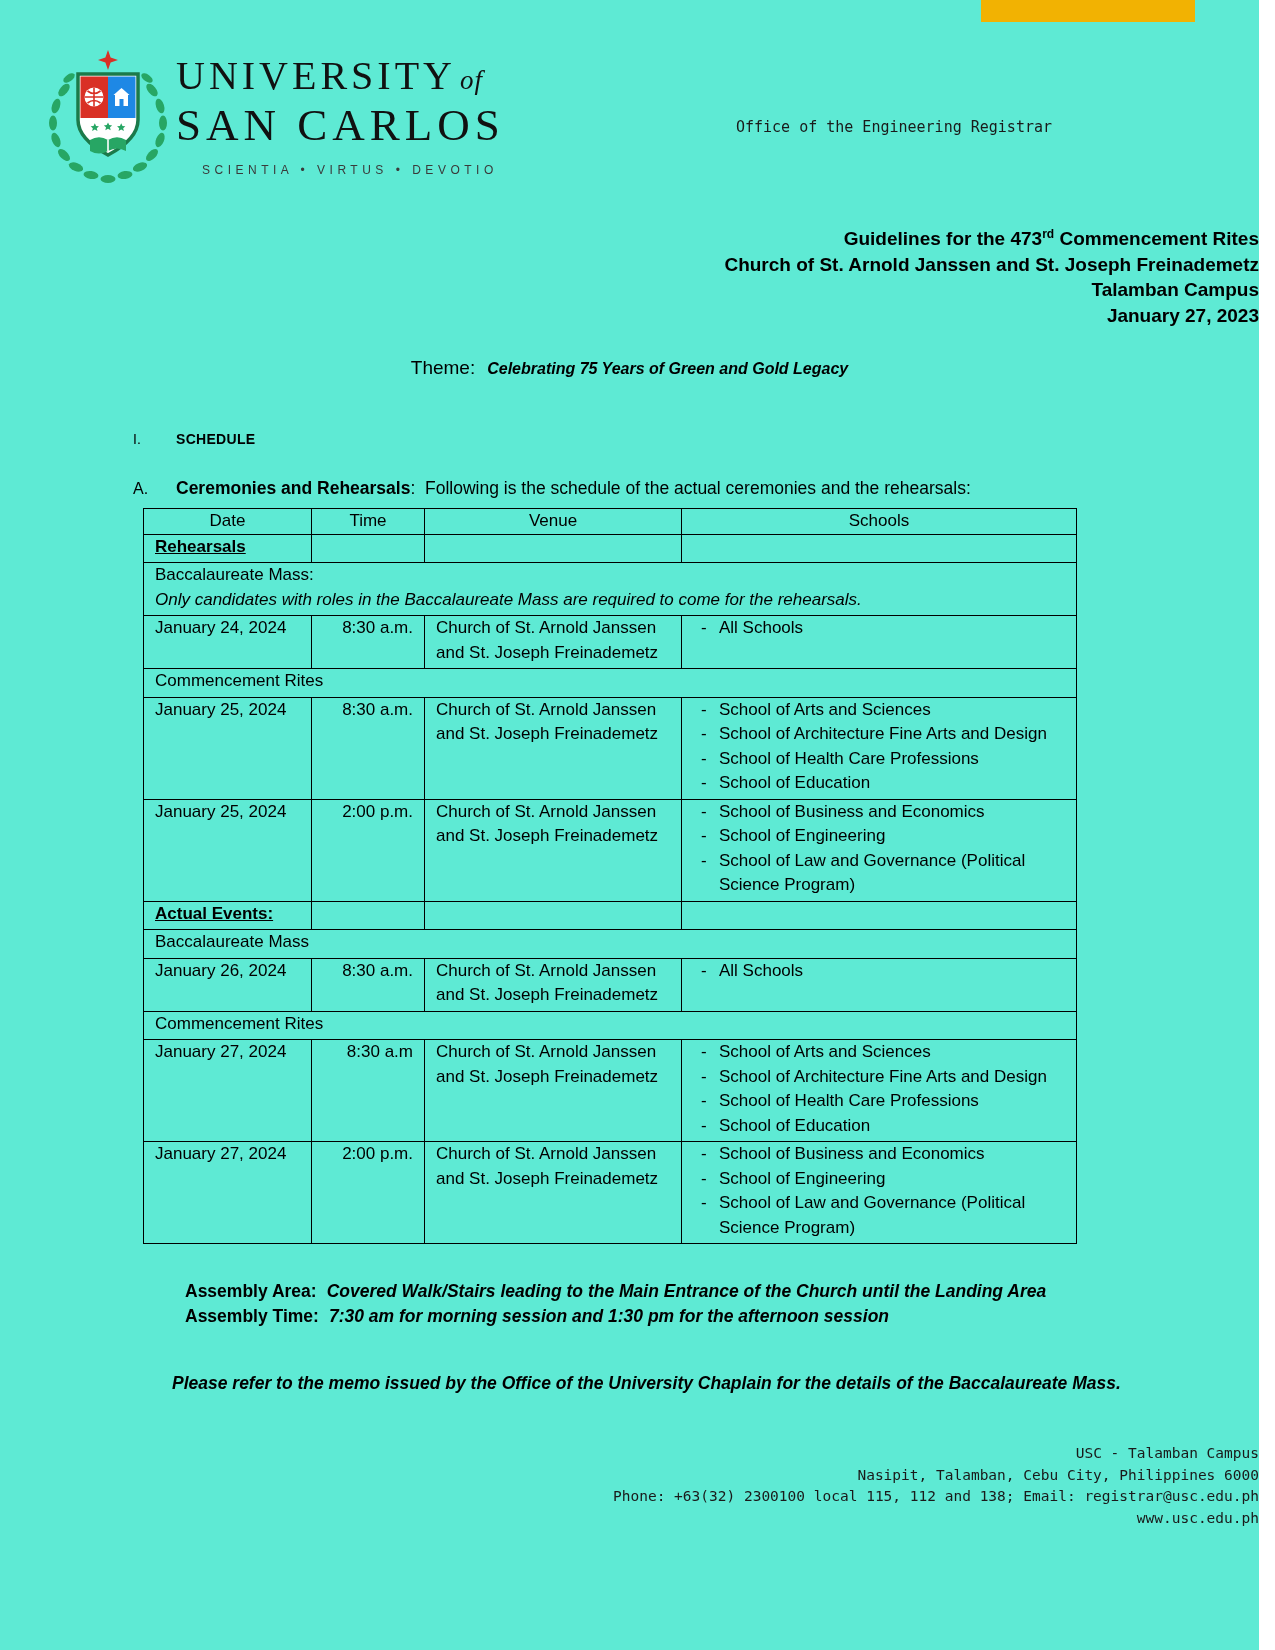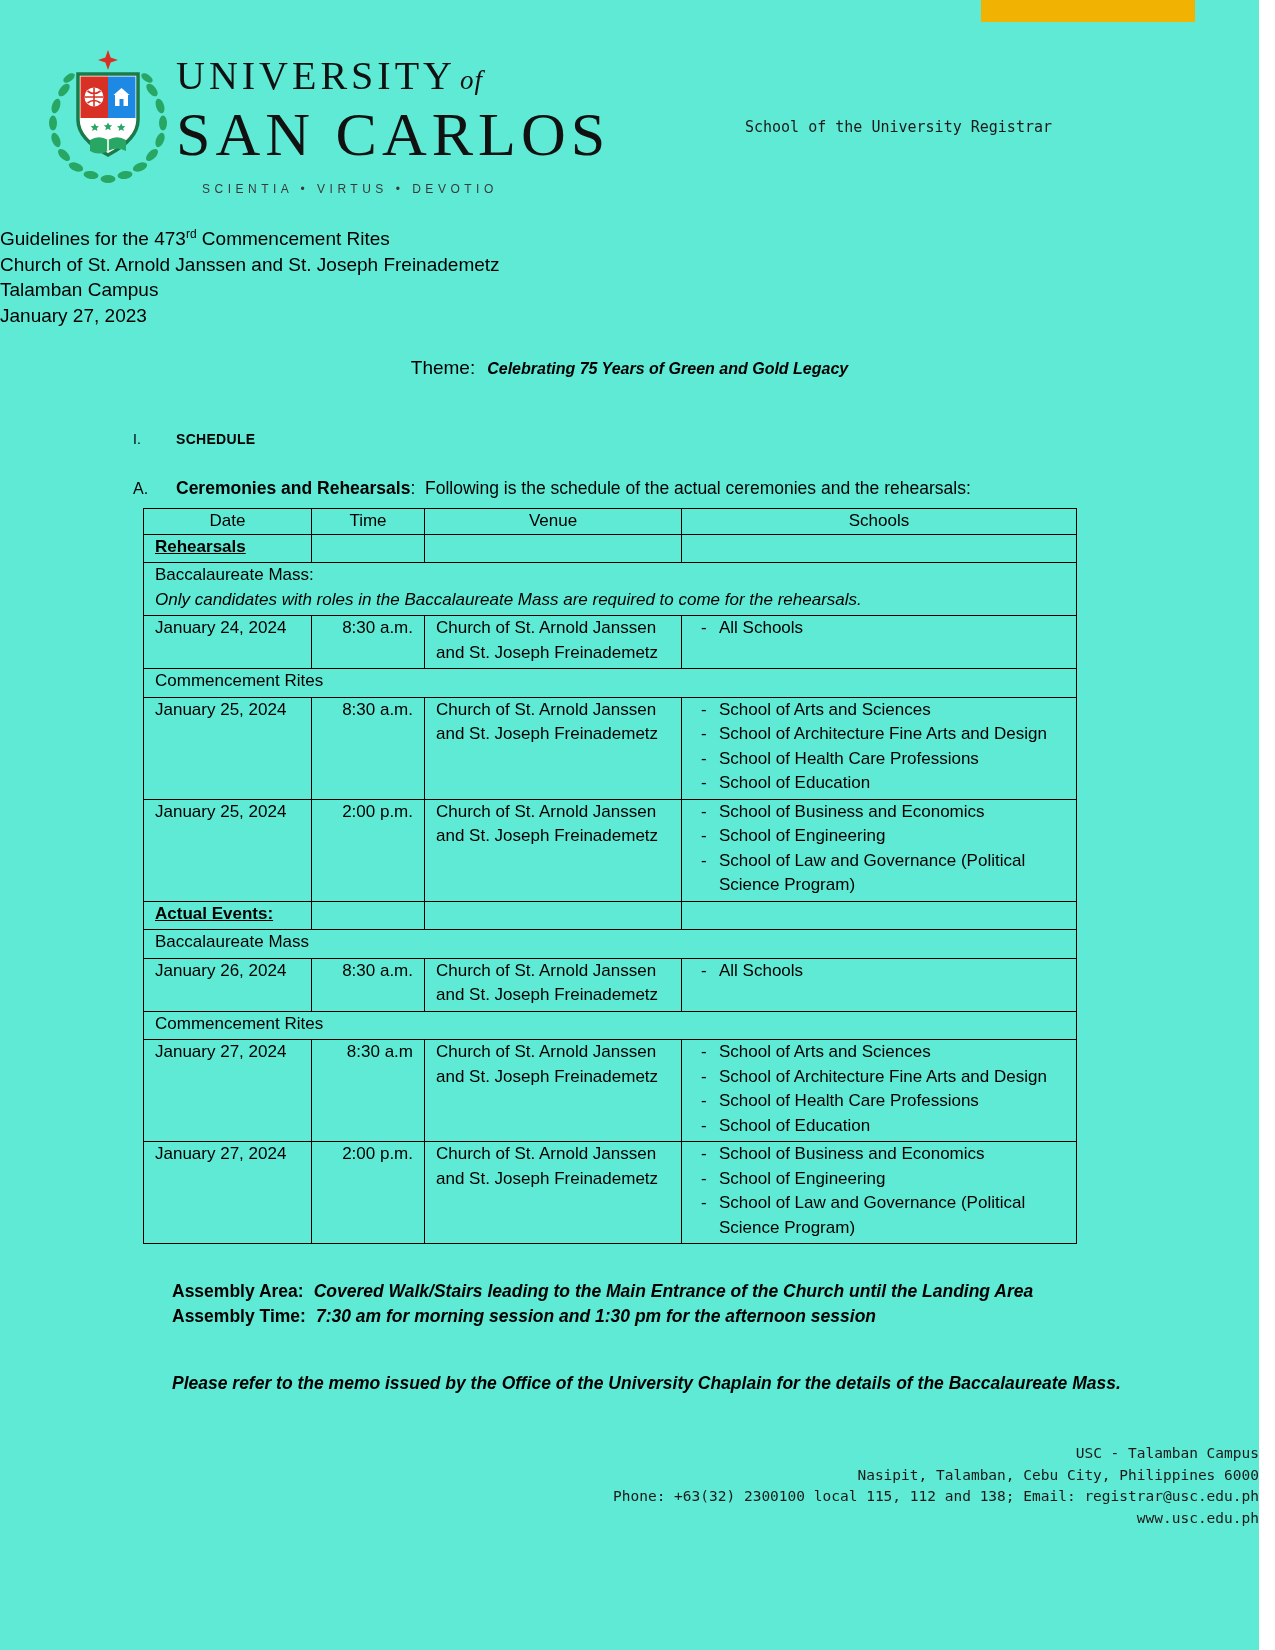--- a/index.html
+++ b/index.html
@@ -21,35 +21,35 @@
   }
   .logo { position:absolute; left:42px; top:48px; width:132px; height:140px; }
   .univ-block { position:absolute; left:176px; top:52px; }
   .univ-line1 {
     font-family:"Liberation Serif", serif;
     font-size:40px; letter-spacing:4px; color:#111;
   }
   .univ-of { font-style:italic; font-size:27px; letter-spacing:1px; margin-left:4px; }
   .univ-line2 {
     font-family:"Liberation Serif", serif;
-    font-size:62px; letter-spacing:5px; color:#111; margin-top:0px;
+    font-size:45px; letter-spacing:5px; color:#111; margin-top:0px;
   }
   .motto {
     font-size:12px; letter-spacing:4.5px; color:#3a3a3a;
     margin-top:12px; margin-left:26px;
   }
   .office {
     position:absolute; top:118px; right:207px;
     font-family:"DejaVu Sans Mono", monospace;
     font-size:15px; color:#1a1a1a;
   }
 
   
   .content { padding-top:222px; }
-  .title-block { text-align:left; font-weight:normal; font-size:19px; line-height:25.5px; }
+  .title-block { text-align:right; font-weight:bold; font-size:19px; line-height:25.5px; }
   .title-line sup { font-size:12px; }
 
   .theme-row {
     margin-top:29px;
     display:flex; justify-content:center; align-items:baseline; gap:12px;
     font-size:19px;
   }
   .theme-value { font-weight:bold; font-style:italic; font-size:16px; }
 
   
@@ -87,21 +87,21 @@
   td.section-cell { font-weight:bold; }
   td.section-cell .u { text-decoration:underline; }
   td.note-cell .note-italic { font-style:italic; }
   td.schools-cell { padding-left:0; padding-right:8px; }
   .school-item { display:flex; }
   .school-item .dash { flex:0 0 37px; padding-left:19px; }
   .school-item .school-text { flex:1 1 auto; }
 
   
   .assembly { margin-top:35px; margin-left:172px; font-size:17.5px; line-height:25px; }
-  .assembly-line { white-space:nowrap; }
+  .assembly-line { white-space:nowrap;margin-left:13px; }
   .assembly-label { font-weight:bold; }
   .assembly-value { font-weight:bold; font-style:italic; margin-left:10px; }
   .chaplain-note {
     margin-top:44px; margin-left:172px;
     font-weight:bold; font-style:italic; font-size:17.5px;
     white-space:nowrap;
   }
 
   
   .footer {
@@ -162,21 +162,21 @@
       <path d="M66 92 v11" stroke="#ffffff" stroke-width="1.6"></path>
     </svg>
   </div>
 
   <div class="univ-block">
     <div class="univ-line1"><span>UNIVERSITY</span><span class="univ-of">of</span></div>
     <div class="univ-line2">SAN CARLOS</div>
     <div class="motto">SCIENTIA • VIRTUS • DEVOTIO</div>
   </div>
 
-  <div class="office">School of the University Registrar</div>
+  <div class="office">Office of the Engineering Registrar</div>
 
   <div class="content">
 
     <div class="title-block">
       <div class="title-line"><span>Guidelines for the 473</span><sup>rd</sup><span> Commencement Rites</span></div>
       <div class="title-line">Church of St. Arnold Janssen and St. Joseph Freinademetz</div>
       <div class="title-line">Talamban Campus</div>
       <div class="title-line">January 27, 2023</div>
     </div>
 

